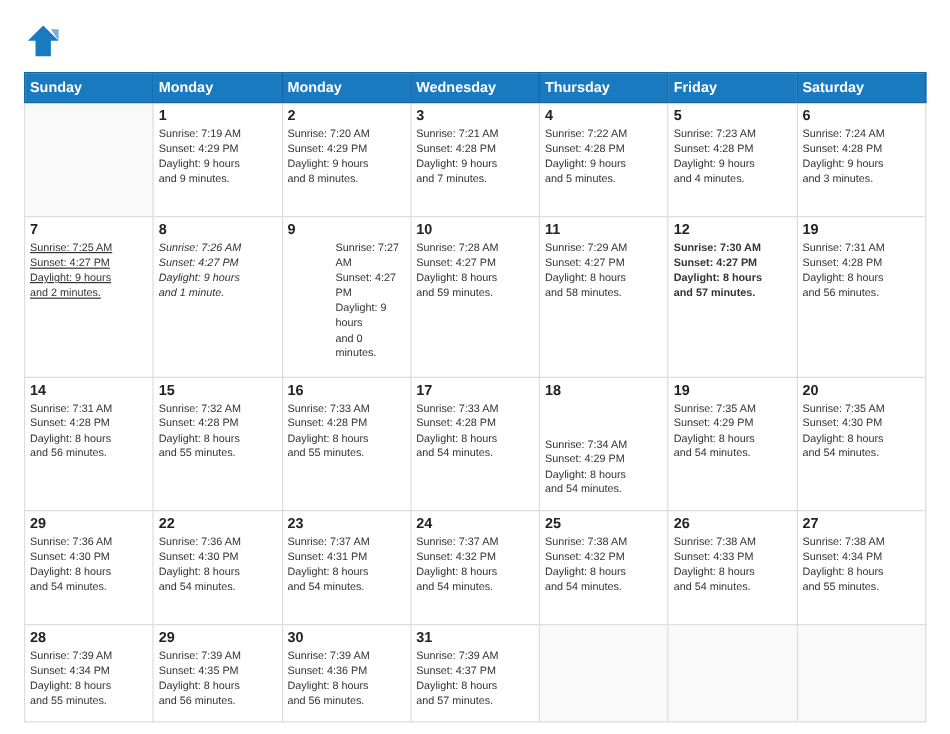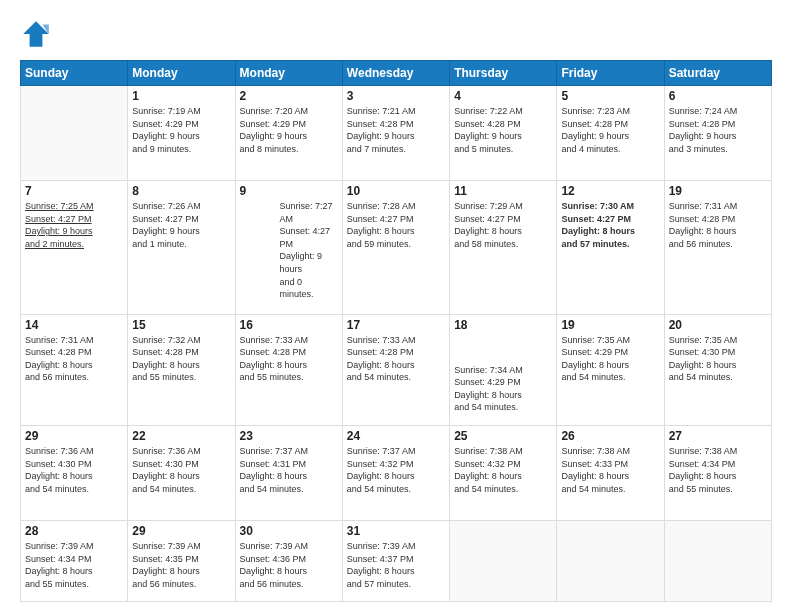--- a/index.html
+++ b/index.html
@@ -179,21 +179,21 @@
         <tr>
           <td>
             <div class="day-number">7</div>
             <div class="day-info" style="white-space: pre-line; text-decoration: underline;">Sunrise: 7:25 AM
 Sunset: 4:27 PM
 Daylight: 9 hours
 and 2 minutes.</div>
           </td>
           <td>
             <div class="day-number">8</div>
-            <div class="day-info" style="white-space: pre-line;">Sunrise: 7:26 AM
+            <div class="day-info" style="white-space: pre-line; font-style: italic;">Sunrise: 7:26 AM
 Sunset: 4:27 PM
 Daylight: 9 hours
 and 1 minute.</div>
           </td>
           <td>
             <div class="day-number">9</div>
             <div class="day-info" style="white-space: pre-line; margin-left: 40px;">Sunrise: 7:27 AM
 Sunset: 4:27 PM
 Daylight: 9 hours
 and 0 minutes.</div>

